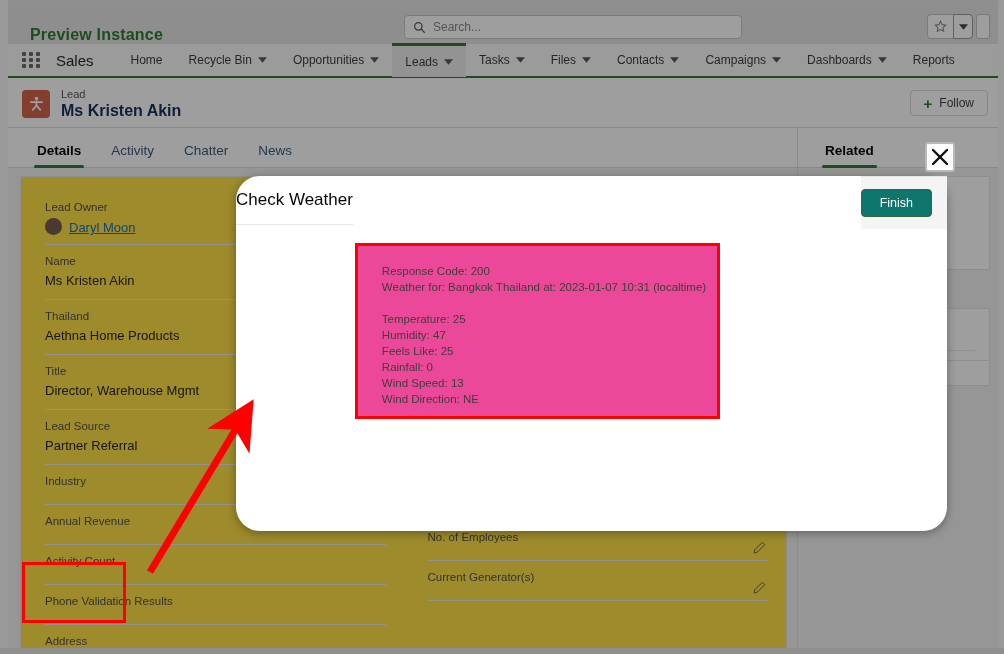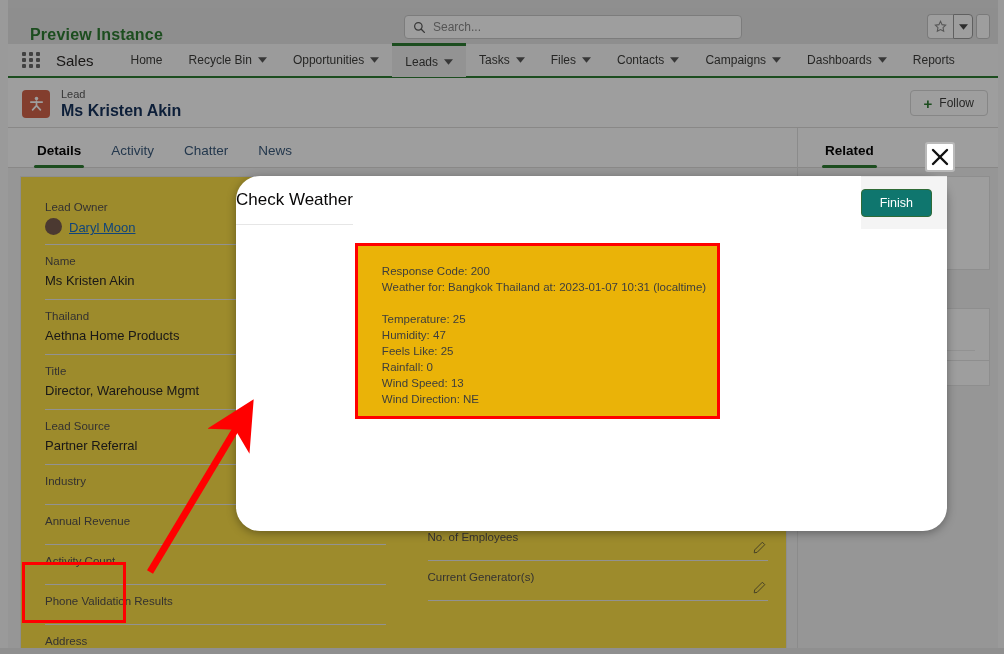--- a/index.html
+++ b/index.html
@@ -214,21 +214,21 @@
   .finish-btn {
     background: #0f766e; color: #ffffff; border: 1px solid #2f6b37;
     border-radius: 4px; padding: 6px 18px; font-size: 12.5px;
   }
 
   
   .weather-box {
     position: absolute; left: 2px; top: 67px;
     width: 365px; height: 176px;
     border: 3px solid #ff0000;
-    background: #eab308;
+    background: #ec4899;
     padding: 17px 0 0 24px;
     z-index: 55;
   }
   .wline { font-size: 11.5px; color: #3e3e3c; line-height: 16px; white-space: nowrap; }
   .wgap { height: 16px; }
 
   
   .redbox-address {
     position: absolute; left: 22px; top: 562px;
     width: 104px; height: 61px;

